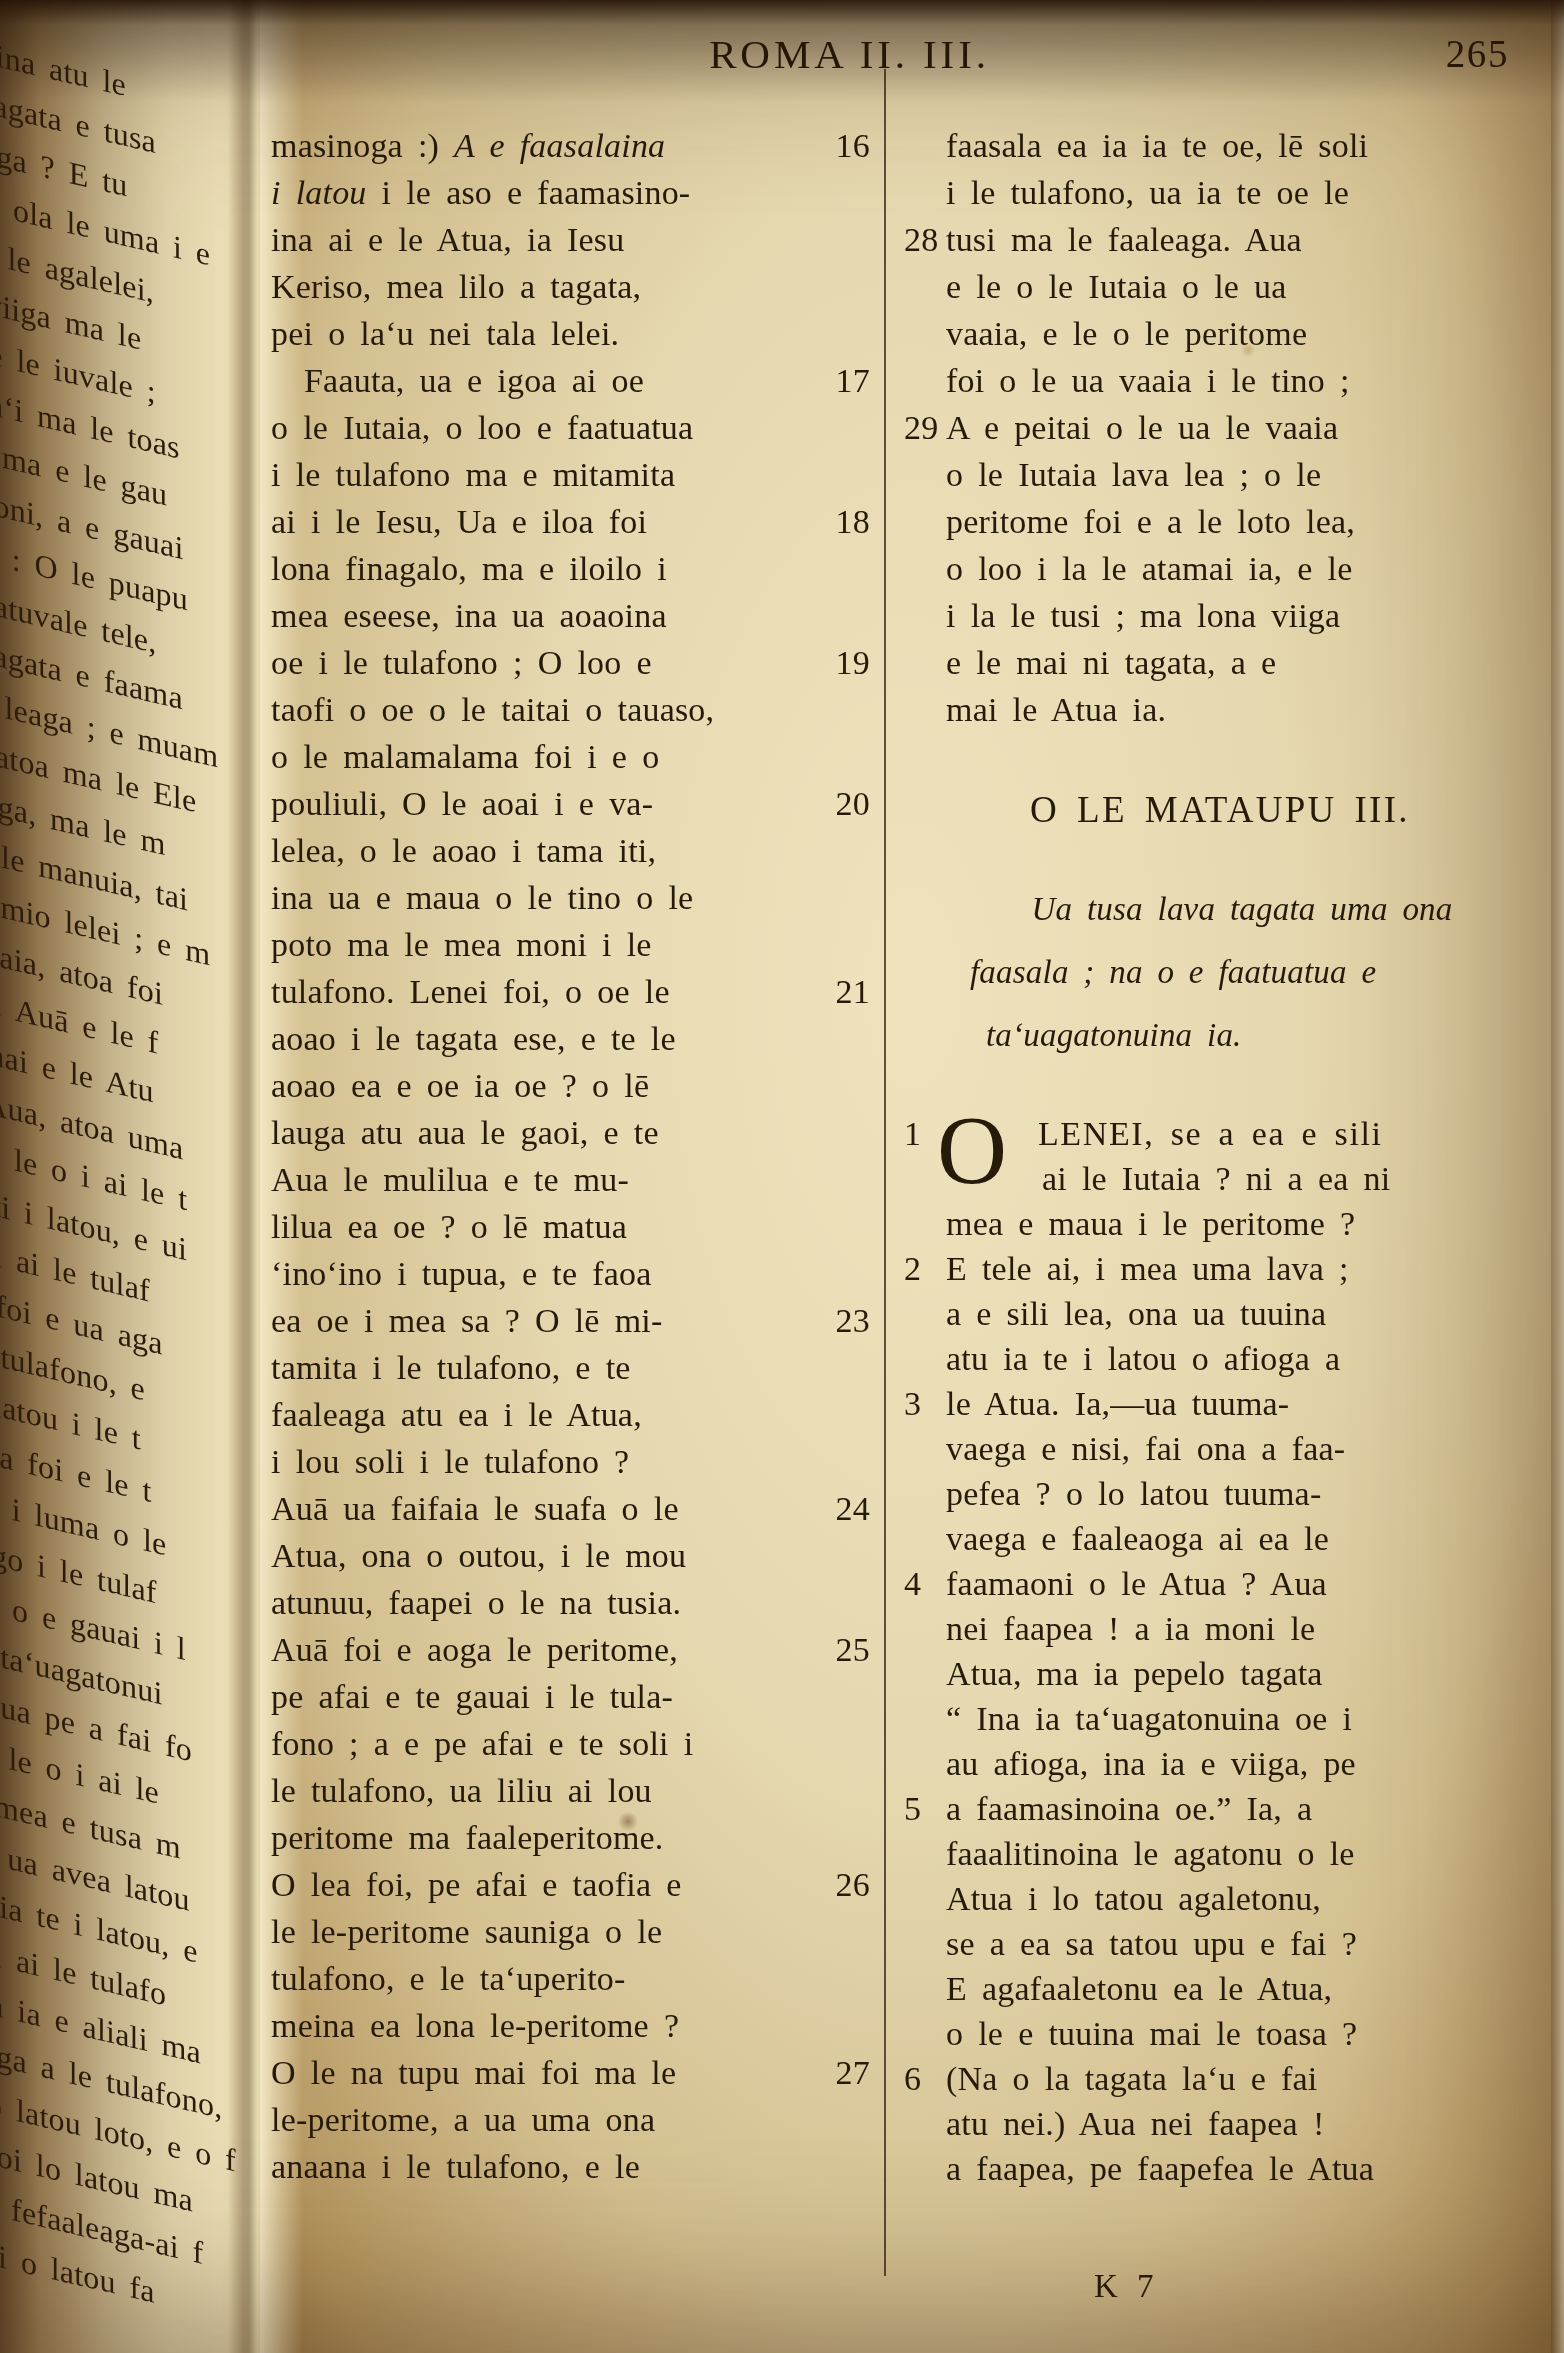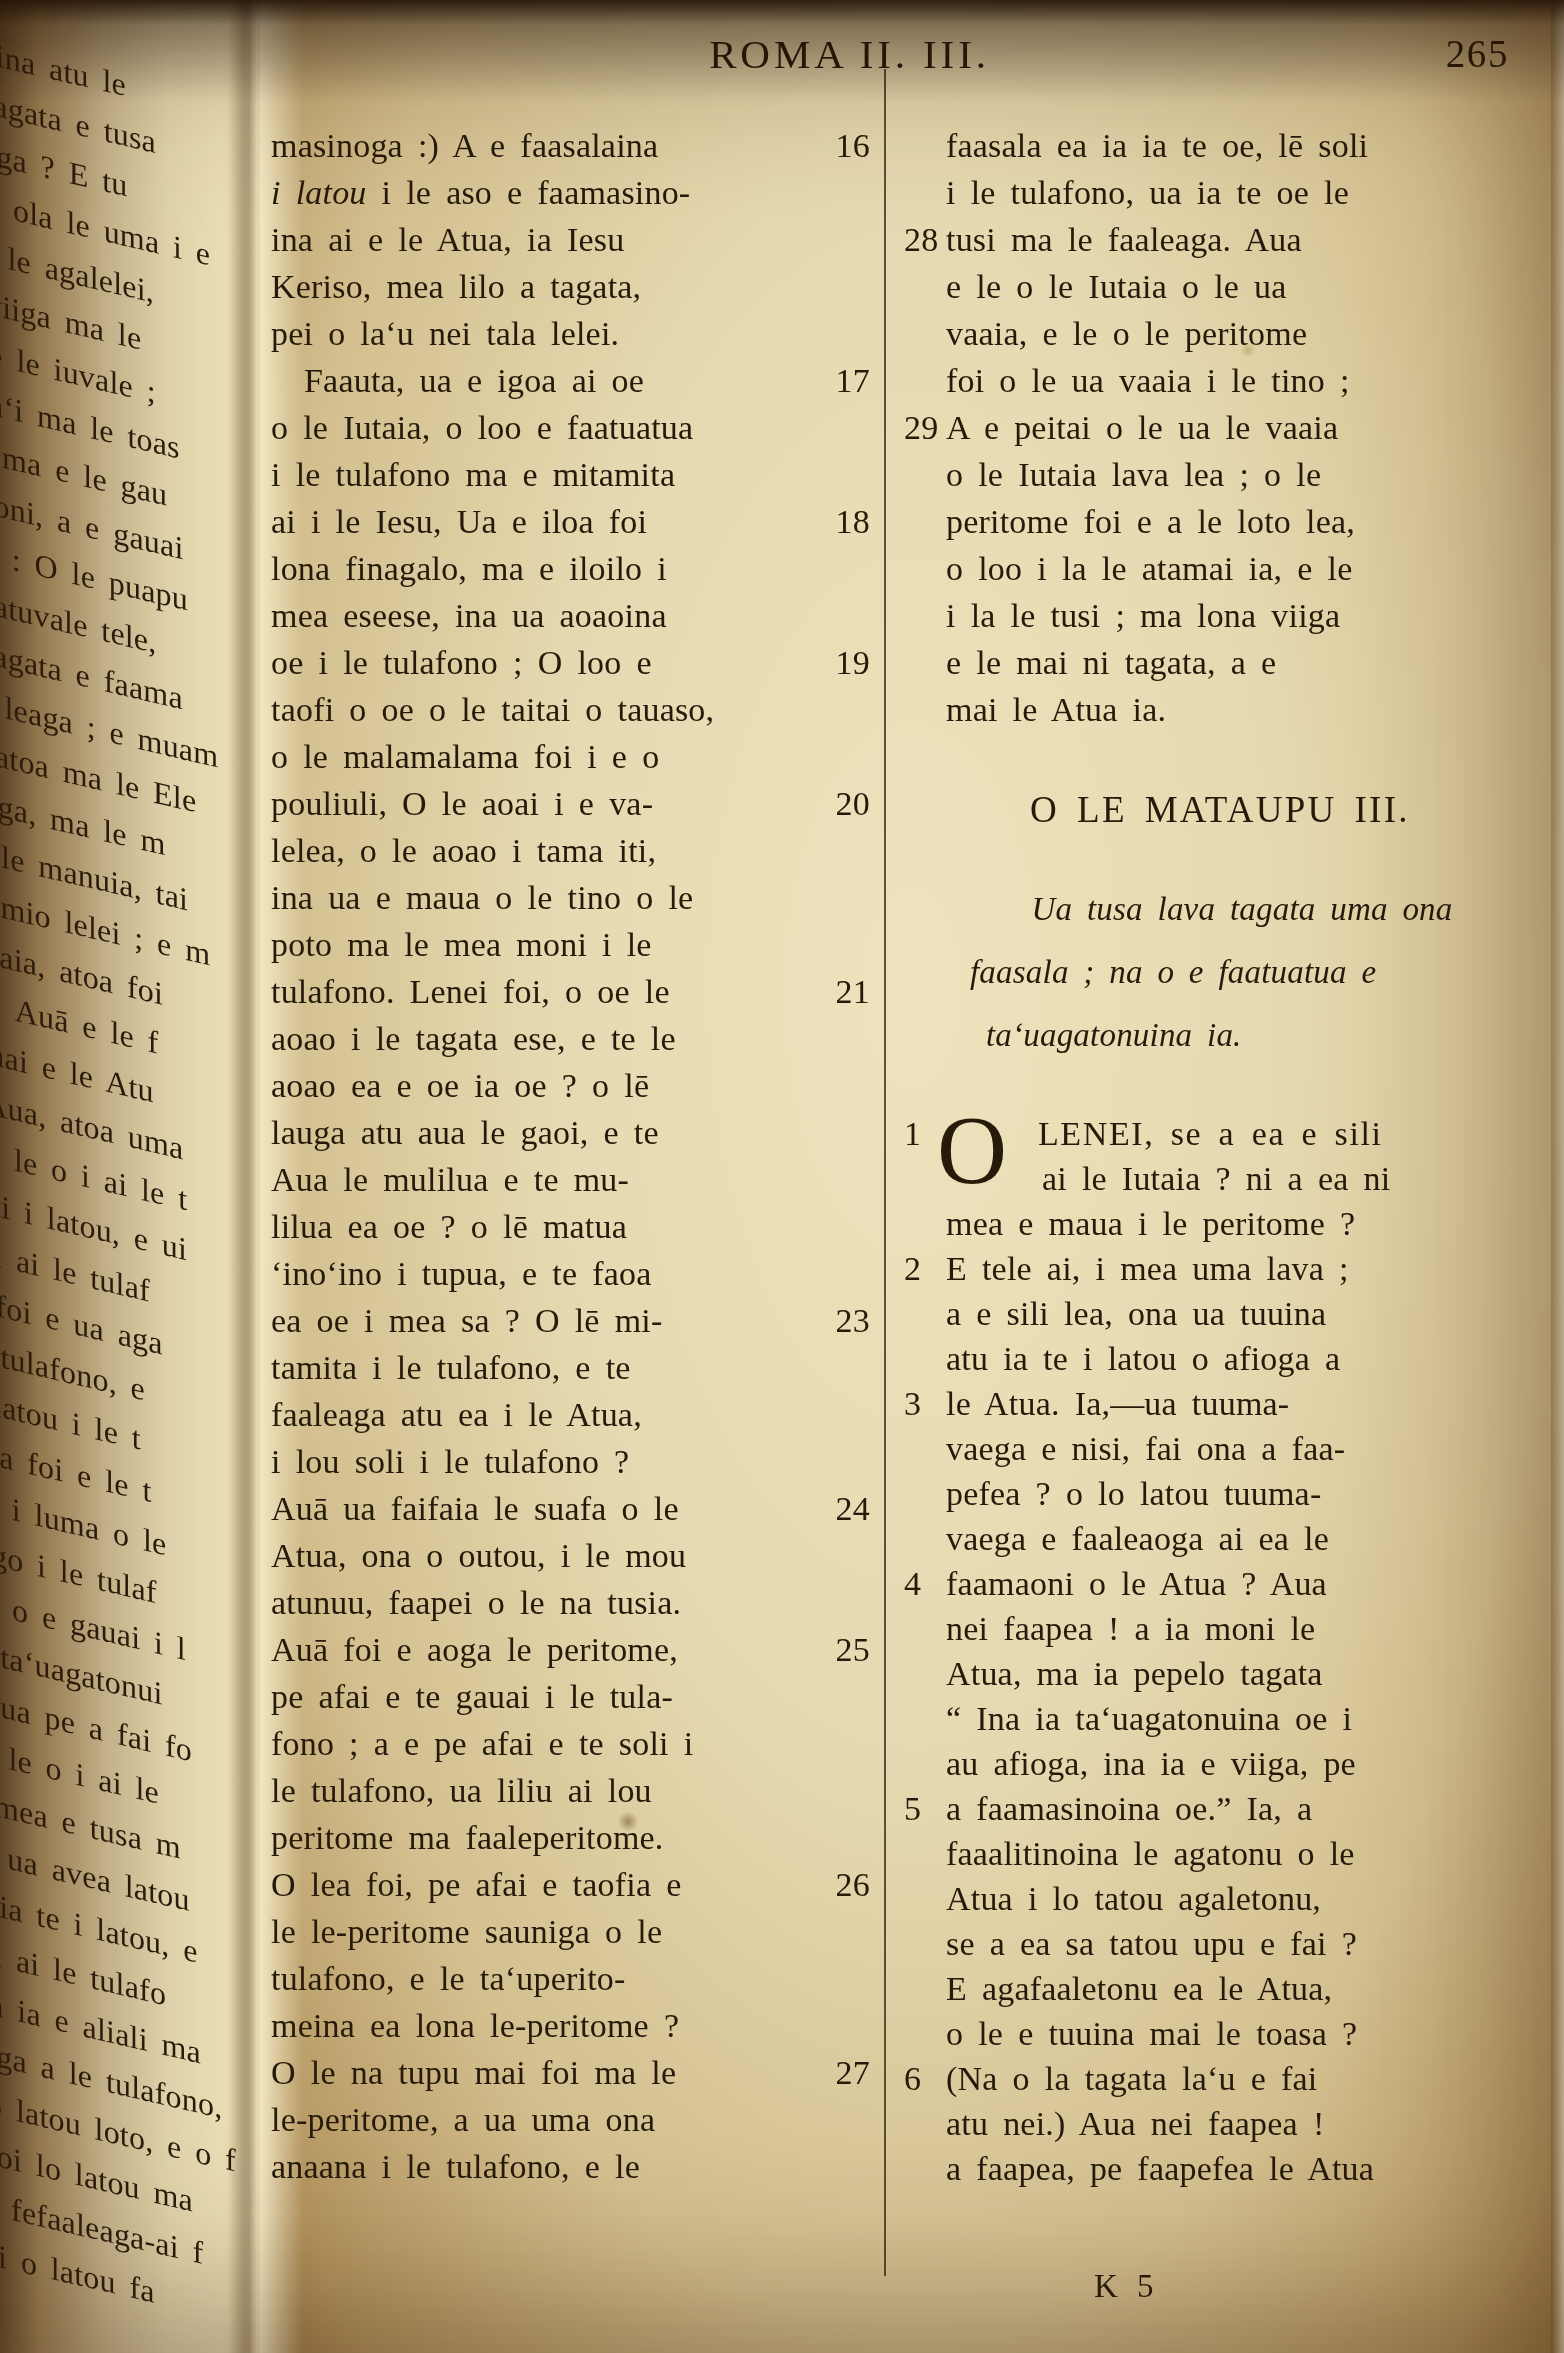--- a/index.html
+++ b/index.html
@@ -135,21 +135,21 @@
   </div>
 
   <div class="header">
     <span class="title">ROMA II. III.</span>
   </div>
   <div class="pagenum">265</div>
 
   <div class="rule"></div>
 
   <div class="col col-left" id="col-left">
-      <div class="line"><span>masinoga :)  </span><span style="">A e faasalaina</span><span class="vnum-r">16</span></div>
+      <div class="line"><span>masinoga :)  </span><span style="font-style: italic;">A e faasalaina</span><span class="vnum-r">16</span></div>
       <div class="line"><span style="font-style: italic;">i latou</span><span> i le aso e faamasino-</span></div>
       <div class="line"><span>ina ai e le Atua, ia Iesu</span></div>
       <div class="line"><span>Keriso, mea lilo a tagata,</span></div>
       <div class="line"><span>pei o laʻu nei tala lelei.</span></div>
       <div class="line ind"><span>Faauta, ua e igoa ai oe</span><span class="vnum-r">17</span></div>
       <div class="line"><span>o le Iutaia, o loo e faatuatua</span></div>
       <div class="line"><span>i le tulafono ma e mitamita</span></div>
       <div class="line"><span>ai i le Iesu,  Ua e iloa foi</span><span class="vnum-r">18</span></div>
       <div class="line"><span>lona finagalo, ma e iloilo i</span></div>
       <div class="line"><span>mea eseese, ina ua aoaoina</span></div>
@@ -231,21 +231,21 @@
         <div class="line"><span>Atua i lo tatou agaletonu,</span></div>
         <div class="line"><span>se a ea sa tatou upu e fai ?</span></div>
         <div class="line"><span>E agafaaletonu ea le Atua,</span></div>
         <div class="line"><span>o le e tuuina mai le toasa ?</span></div>
         <div class="line"><span>(Na o la tagata laʻu e fai</span><span class="vnum-l">6</span></div>
         <div class="line"><span>atu nei.)  Aua nei faapea !</span></div>
         <div class="line"><span>a faapea, pe faapefea le Atua</span></div>
       </div>
   </div>
 
-  <div class="sig">K 5</div>
+  <div class="sig">K 7</div>
 
   <div class="stain1"></div>
   <div class="stain2"></div>
 
   <div class="top-shadow"></div>
   <div class="vignette"></div>
 </div>
 
 
 </body></html>

